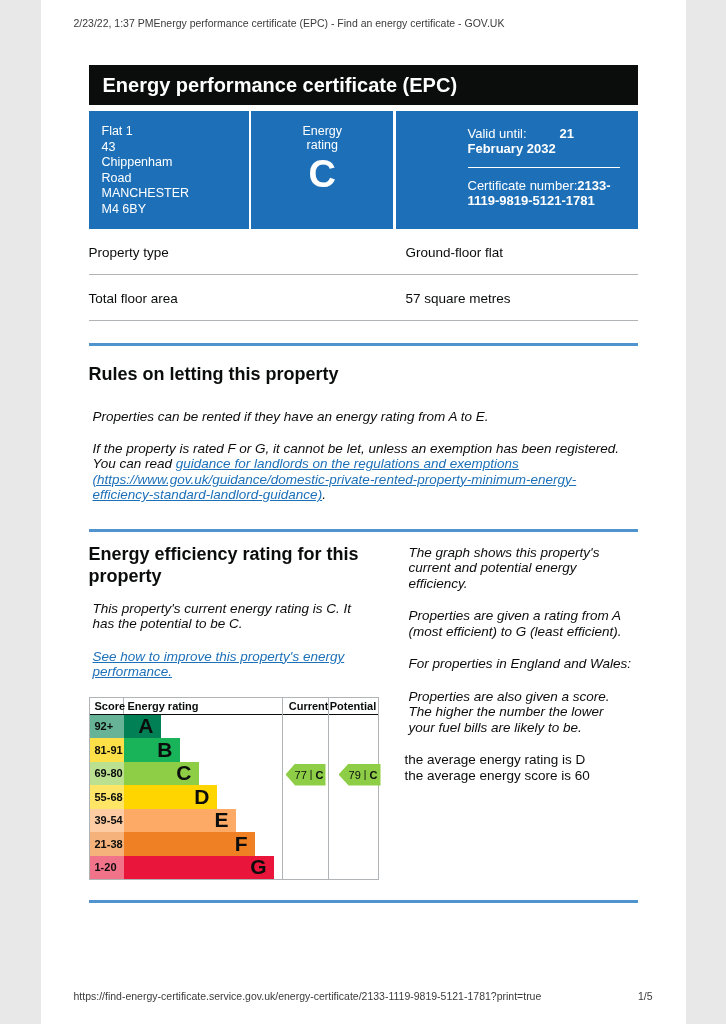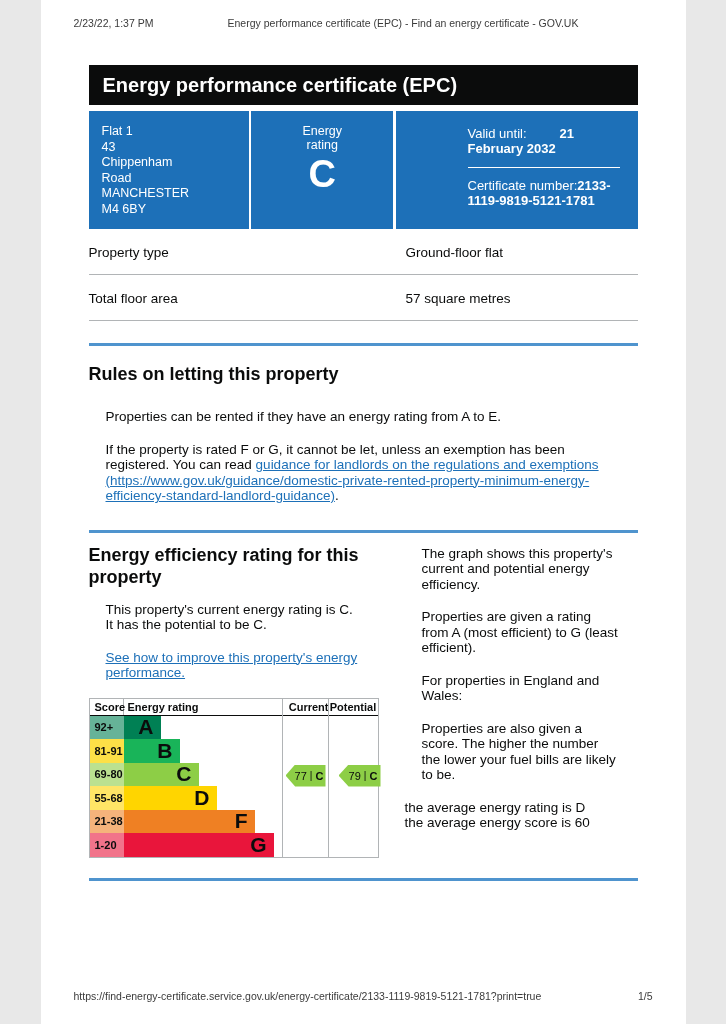--- a/index.html
+++ b/index.html
@@ -1,21 +1,21 @@
 <!DOCTYPE html>
 <html><head>
 <meta charset="utf-8">
 <style>
   * { box-sizing: border-box; }
   body { margin: 0; background: #e8e8e8; font-family: "Liberation Sans", "DejaVu Sans", sans-serif; color: #0b0c0c; }
   .sheet { position: relative; width: 645px; height: 1024px; background: #fff; margin: 0 auto; overflow: hidden; }
 
   
   .print-header { display: flex; align-items: baseline; padding: 17px 33px 0; font-size: 10.5px; color: #3b3b3b; }
-  .ph-title { flex: 1; text-align: center; }
+  .ph-title { flex: 1; }
   .print-footer { position: absolute; left: 33px; right: 33px; bottom: 22px; display: flex; justify-content: space-between; font-size: 10.5px; color: #3b3b3b; }
 
   .content { margin: 0 48px; }
 
   
   .banner { margin-top: 36px; height: 40px; background: #0b0c0c; display: flex; align-items: center; padding-left: 14px; }
   .banner span { color: #fff; font-size: 20px; font-weight: bold; }
 
   
   .epc-box { margin-top: 6px; background: #1d70b8; display: flex; min-height: 81px; gap: 48px; }
@@ -34,21 +34,21 @@
   .detail-row { display: flex; padding: 16px 0 14px; border-bottom: 1px solid #b1b4b6; font-size: 13.5px; }
   .d-label { flex: 0 0 317px; }
   .d-value { flex: 1; }
 
   
   .break { border: none; height: 3px; background: #4f94ce; margin: 22px 0 0; }
   .break2 { margin-top: 26px; }
   .break3 { margin-top: 20px; }
 
   h2 { font-size: 18px; font-weight: bold; margin: 17px 0 0; line-height: 22px; }
-  p { margin: 17px; font-size: 13.5px; line-height: 15.5px; }
+  p { margin: 4px; font-size: 13.5px; line-height: 15.5px; font-style: italic; }
   .mt24 { margin-top: 24px; }
   .mt16 { margin-top: 16px; }
   .mt17 { margin-top: 17px; }
   .mt14 { margin-top: 14px; }
   .mt2  { margin-top: 2px; }
   a.link { color: #1d70b8; text-decoration: underline; }
 
   
   .two-col { display: flex; margin-top: 11px; }
   .col-left { width: 316px; }
@@ -154,20 +154,24 @@
               </div>
               <div class="eg-row">
                 <div class="eg-score" style="background: rgb(187, 225, 144);">69-80</div>
                 <div class="eg-bar" style="background: rgb(141, 206, 70); width: 75px;">C</div>
               </div>
               <div class="eg-row">
                 <div class="eg-score" style="background: rgb(255, 229, 102);">55-68</div>
                 <div class="eg-bar" style="background: rgb(255, 213, 0); width: 93px;">D</div>
               </div>
               <div class="eg-row">
+                <div class="eg-score" style="background: rgb(253, 204, 163);">39-54</div>
+                <div class="eg-bar" style="background: rgb(252, 170, 101); width: 112px;">E</div>
+              </div>
+              <div class="eg-row">
                 <div class="eg-score" style="background: rgb(245, 179, 123);">21-38</div>
                 <div class="eg-bar" style="background: rgb(239, 128, 35); width: 131px;">F</div>
               </div>
               <div class="eg-row">
                 <div class="eg-score" style="background: rgb(241, 115, 138);">1-20</div>
                 <div class="eg-bar" style="background: rgb(233, 21, 59); width: 150px;">G</div>
               </div>
             </div>
           <div class="eg-vline" style="left:192px"></div>
           <div class="eg-vline" style="left:238px"></div>

